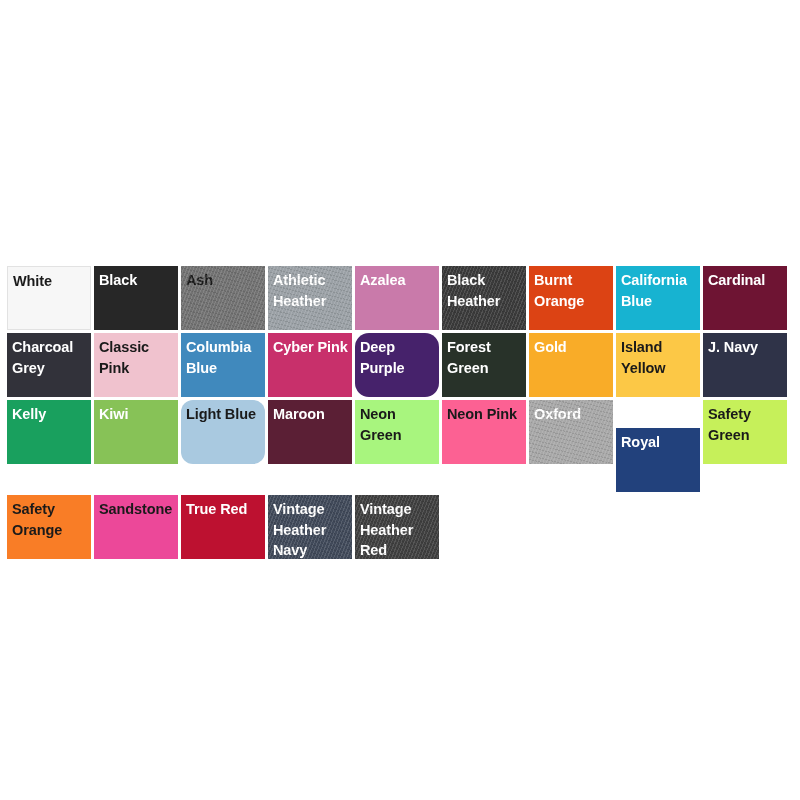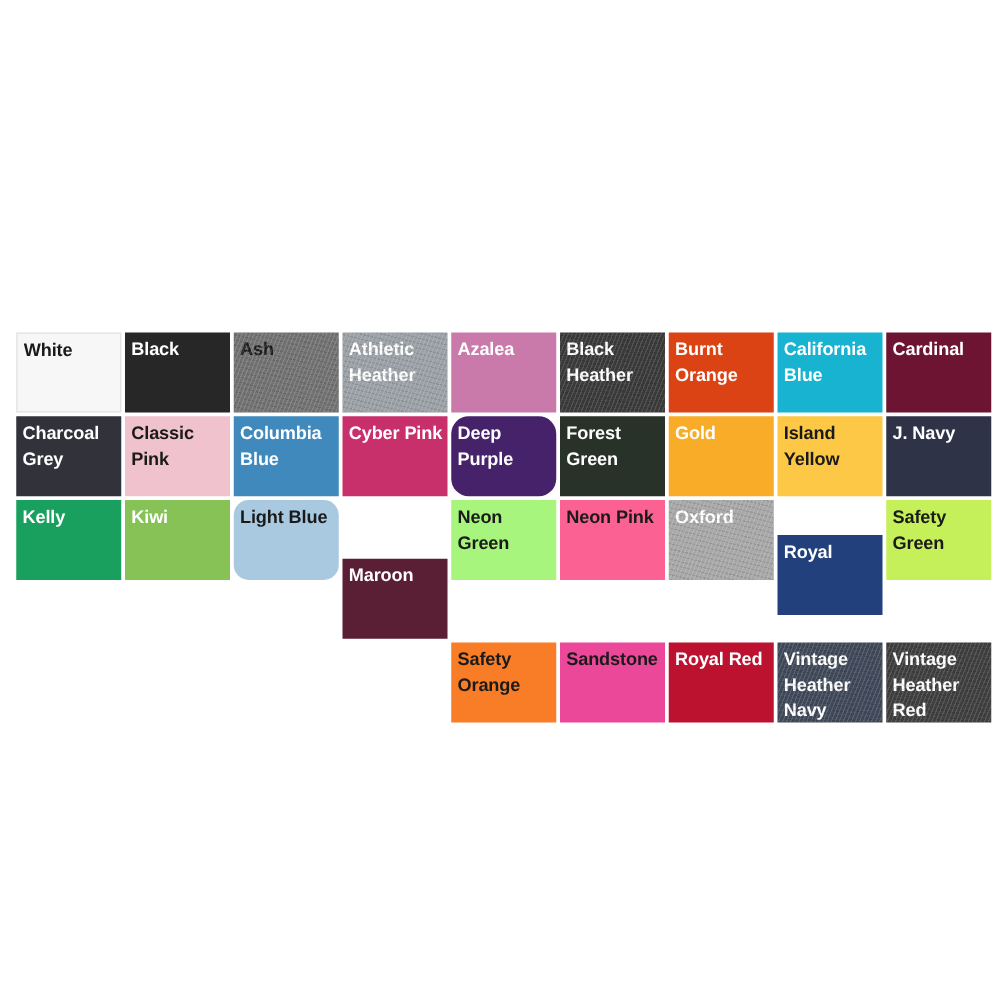--- a/index.html
+++ b/index.html
@@ -20,21 +20,20 @@
     left: 7px;
     top: 266px;
     width: 786px;
   }
 
   .swatch-row {
     display: flex;
     flex-direction: row;
     gap: 3px;
     margin-bottom: 3px;
-    justify-content: flex-end;
   }
 
   .swatch {
     width: 84px;
     height: 64px;
     box-sizing: border-box;
     position: relative;
     overflow: hidden;
     flex: 0 0 84px;
   }
@@ -137,21 +136,21 @@
     <div class="swatch-row">
       <div class="swatch light-text" style="background-color: rgb(25, 160, 94);">
         <span class="swatch-label">Kelly</span>
       </div>
       <div class="swatch light-text" style="background-color: rgb(135, 194, 87);">
         <span class="swatch-label">Kiwi</span>
       </div>
       <div class="swatch dark-text" style="background-color: rgb(169, 201, 224); border-radius: 12px;">
         <span class="swatch-label">Light Blue</span>
       </div>
-      <div class="swatch light-text" style="background-color: rgb(91, 31, 53); margin-top: 47px;">
+      <div class="swatch light-text" style="background-color: rgb(91, 31, 53);">
         <span class="swatch-label">Maroon</span>
       </div>
       <div class="swatch dark-text" style="background-color: rgb(168, 245, 126);">
         <span class="swatch-label">Neon Green</span>
       </div>
       <div class="swatch dark-text" style="background-color: rgb(252, 97, 147);">
         <span class="swatch-label">Neon Pink</span>
       </div>
       <div class="swatch light-text heathered" style="background-color: rgb(168, 168, 168);">
         <span class="swatch-label">Oxford</span>
@@ -164,21 +163,21 @@
       </div>
     </div>
     <div class="swatch-row">
       <div class="swatch dark-text" style="background-color: rgb(249, 125, 38);">
         <span class="swatch-label">Safety Orange</span>
       </div>
       <div class="swatch dark-text" style="background-color: #ec4899;">
         <span class="swatch-label">Sandstone</span>
       </div>
       <div class="swatch light-text" style="background-color: rgb(189, 17, 48);">
-        <span class="swatch-label">Royal Red</span>
+        <span class="swatch-label">True Red</span>
       </div>
       <div class="swatch light-text heathered" style="background-color: rgb(65, 74, 90);">
         <span class="swatch-label">Vintage Heather Navy</span>
       </div>
       <div class="swatch light-text heathered" style="background-color: #404040;">
         <span class="swatch-label">Vintage Heather Red</span>
       </div>
     </div>
   </div>
 

